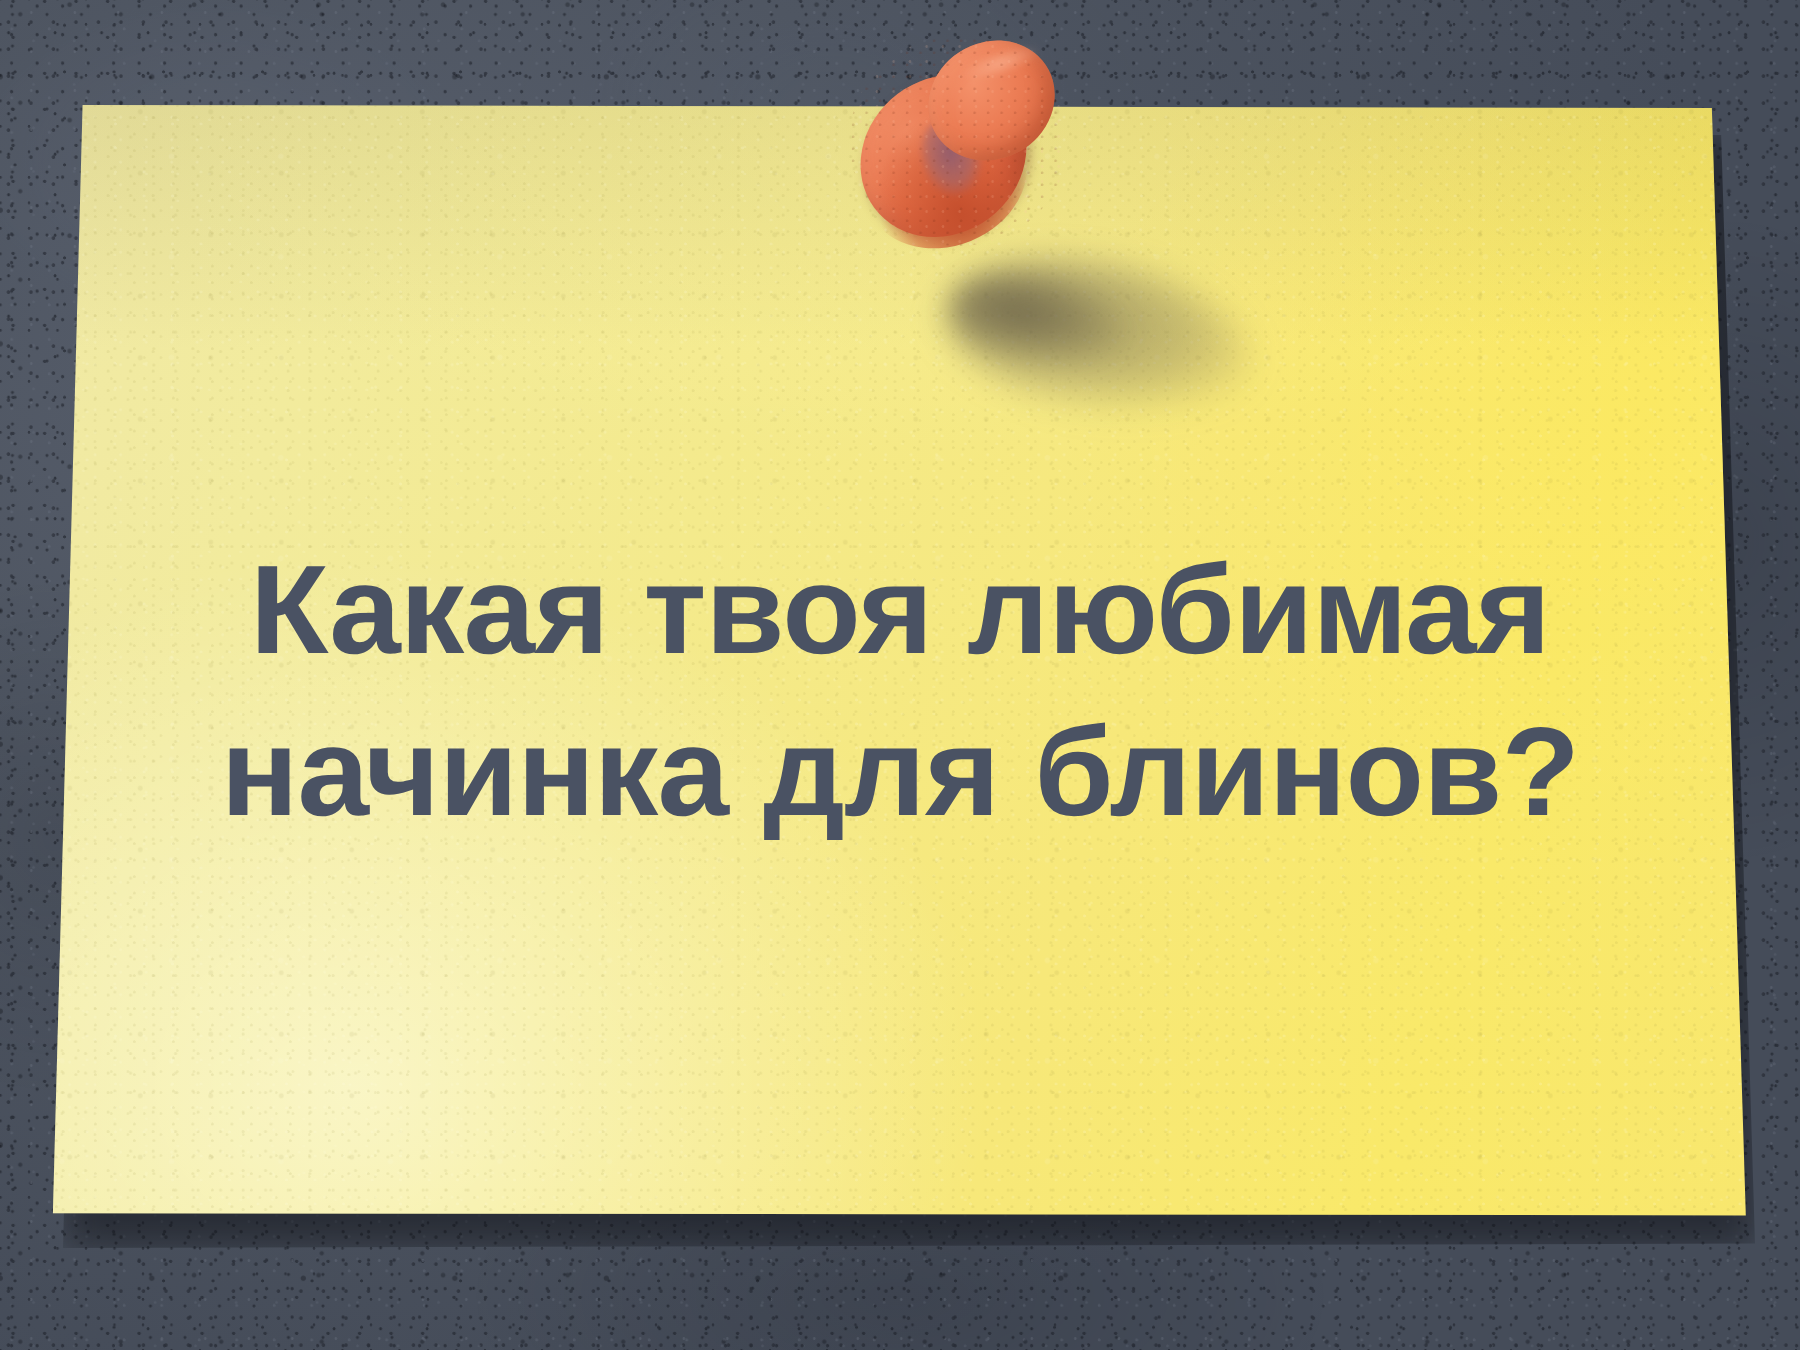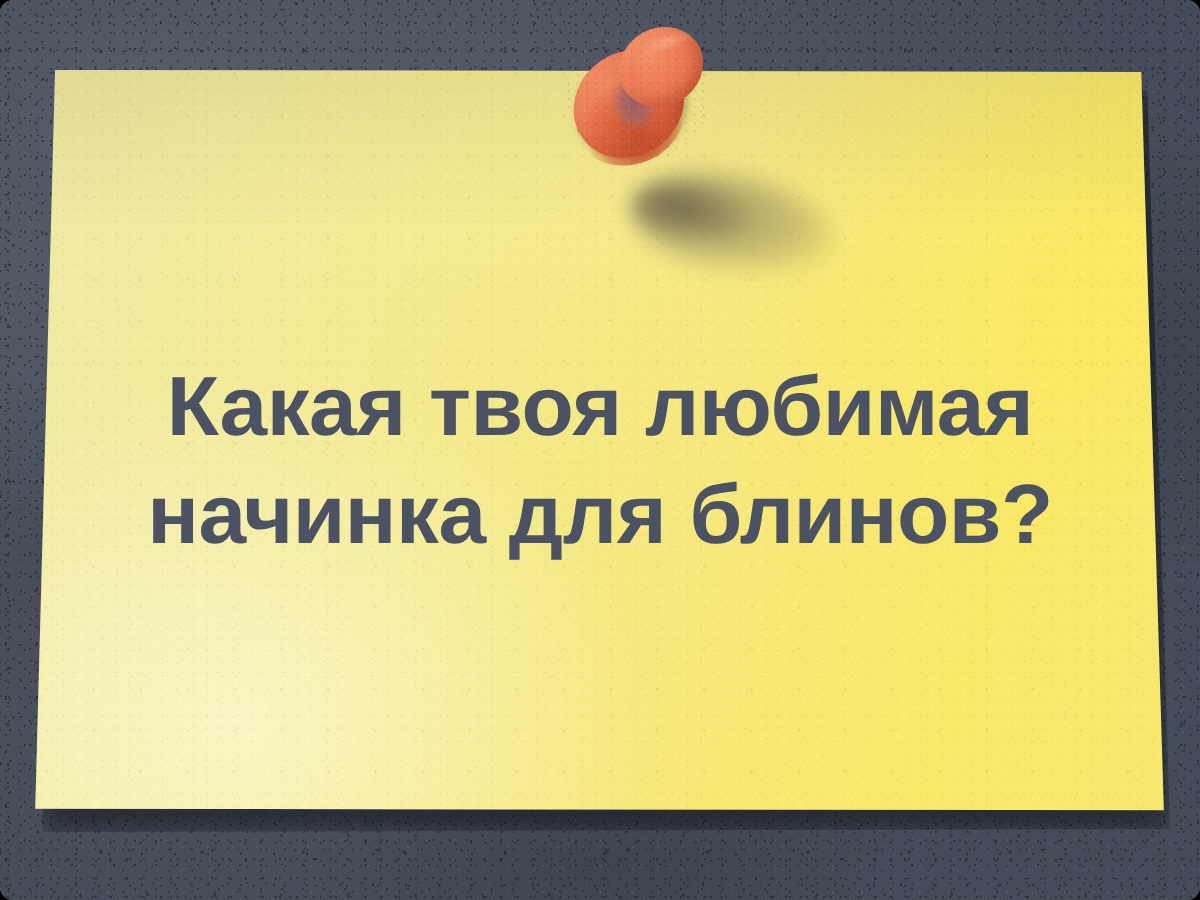--- a/index.html
+++ b/index.html
@@ -6,21 +6,20 @@
     margin: 0;
     padding: 0;
     background: #000;
   }
   #scene {
     position: relative;
     width: 1200px;
     height: 900px;
     overflow: hidden;
     font-family: "Liberation Sans", "DejaVu Sans", sans-serif;
-    border-radius: 13px;
   }
 
   
   .wall {
     position: absolute;
     inset: 0;
     background:
       radial-gradient(ellipse 900px 700px at 22% 28%, #585f6d 0%, #4e5561 45%, #454c59 100%),
       linear-gradient(115deg, #545b69 0%, #4b515e 40%, #3d4351 78%, #383e4b 100%);
   }

